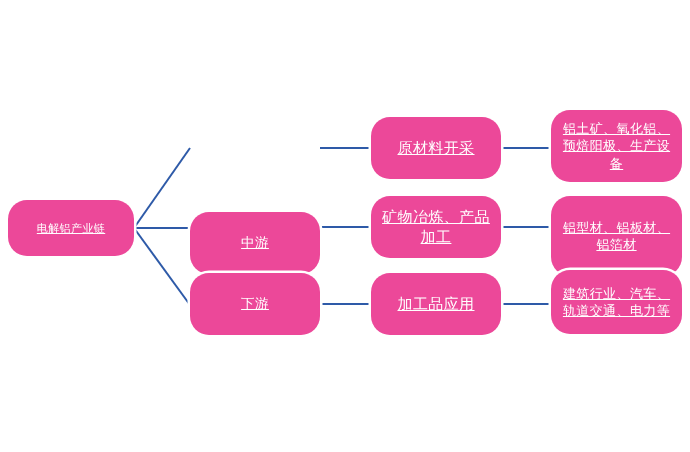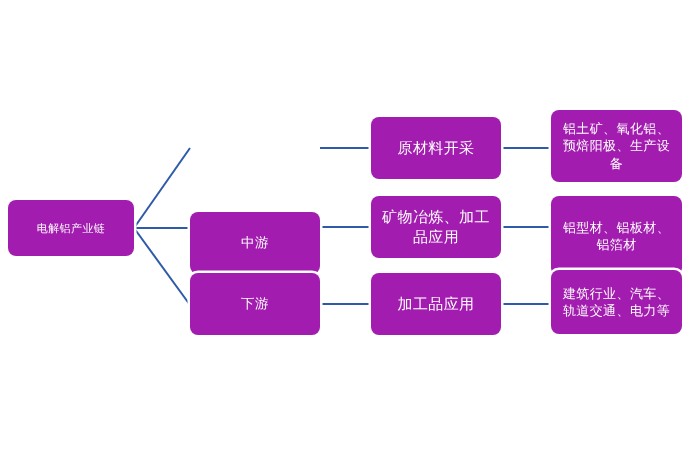--- a/index.html
+++ b/index.html
@@ -22,31 +22,32 @@
     position: absolute;
     left: 0;
     top: 0;
     width: 690px;
     height: 452px;
     pointer-events: none;
   }
   .node {
     position: absolute;
     box-sizing: border-box;
-    background: #a21caf;
-    border-radius: 8px;
+    background: #ec4899;
+    border-radius: 19px;
     color: #ffffff;
     display: flex;
     align-items: center;
     justify-content: center;
     text-align: center;
     line-height: 1.32;
     letter-spacing: 0.4px;
     box-shadow: 0 0 0 2.5px #ffffff;
     z-index: 2;
+    text-decoration: underline;
   }
   .node-label {
     display: block;
     padding: 0 7px;
     white-space: pre-line;
   }
   
   .n-root {
     left: 8px;
     top: 200px;
@@ -113,21 +114,21 @@
     <span class="node-label">中游</span>
   </div>
   <div class="node n-c2 row3">
     <span class="node-label">下游</span>
   </div>
 
   <div class="node n-c3 row1">
     <span class="node-label">原材料开采</span>
   </div>
   <div class="node n-c3 row2">
-    <span class="node-label">矿物冶炼、加工品应用</span>
+    <span class="node-label">矿物冶炼、产品加工</span>
   </div>
   <div class="node n-c3 row3">
     <span class="node-label">加工品应用</span>
   </div>
 
   <div class="node n-c4 row1">
     <span class="node-label">铝土矿、氧化铝、预焙阳极、生产设备</span>
   </div>
   <div class="node n-c4 row2">
     <span class="node-label">铝型材、铝板材、铝箔材</span>

